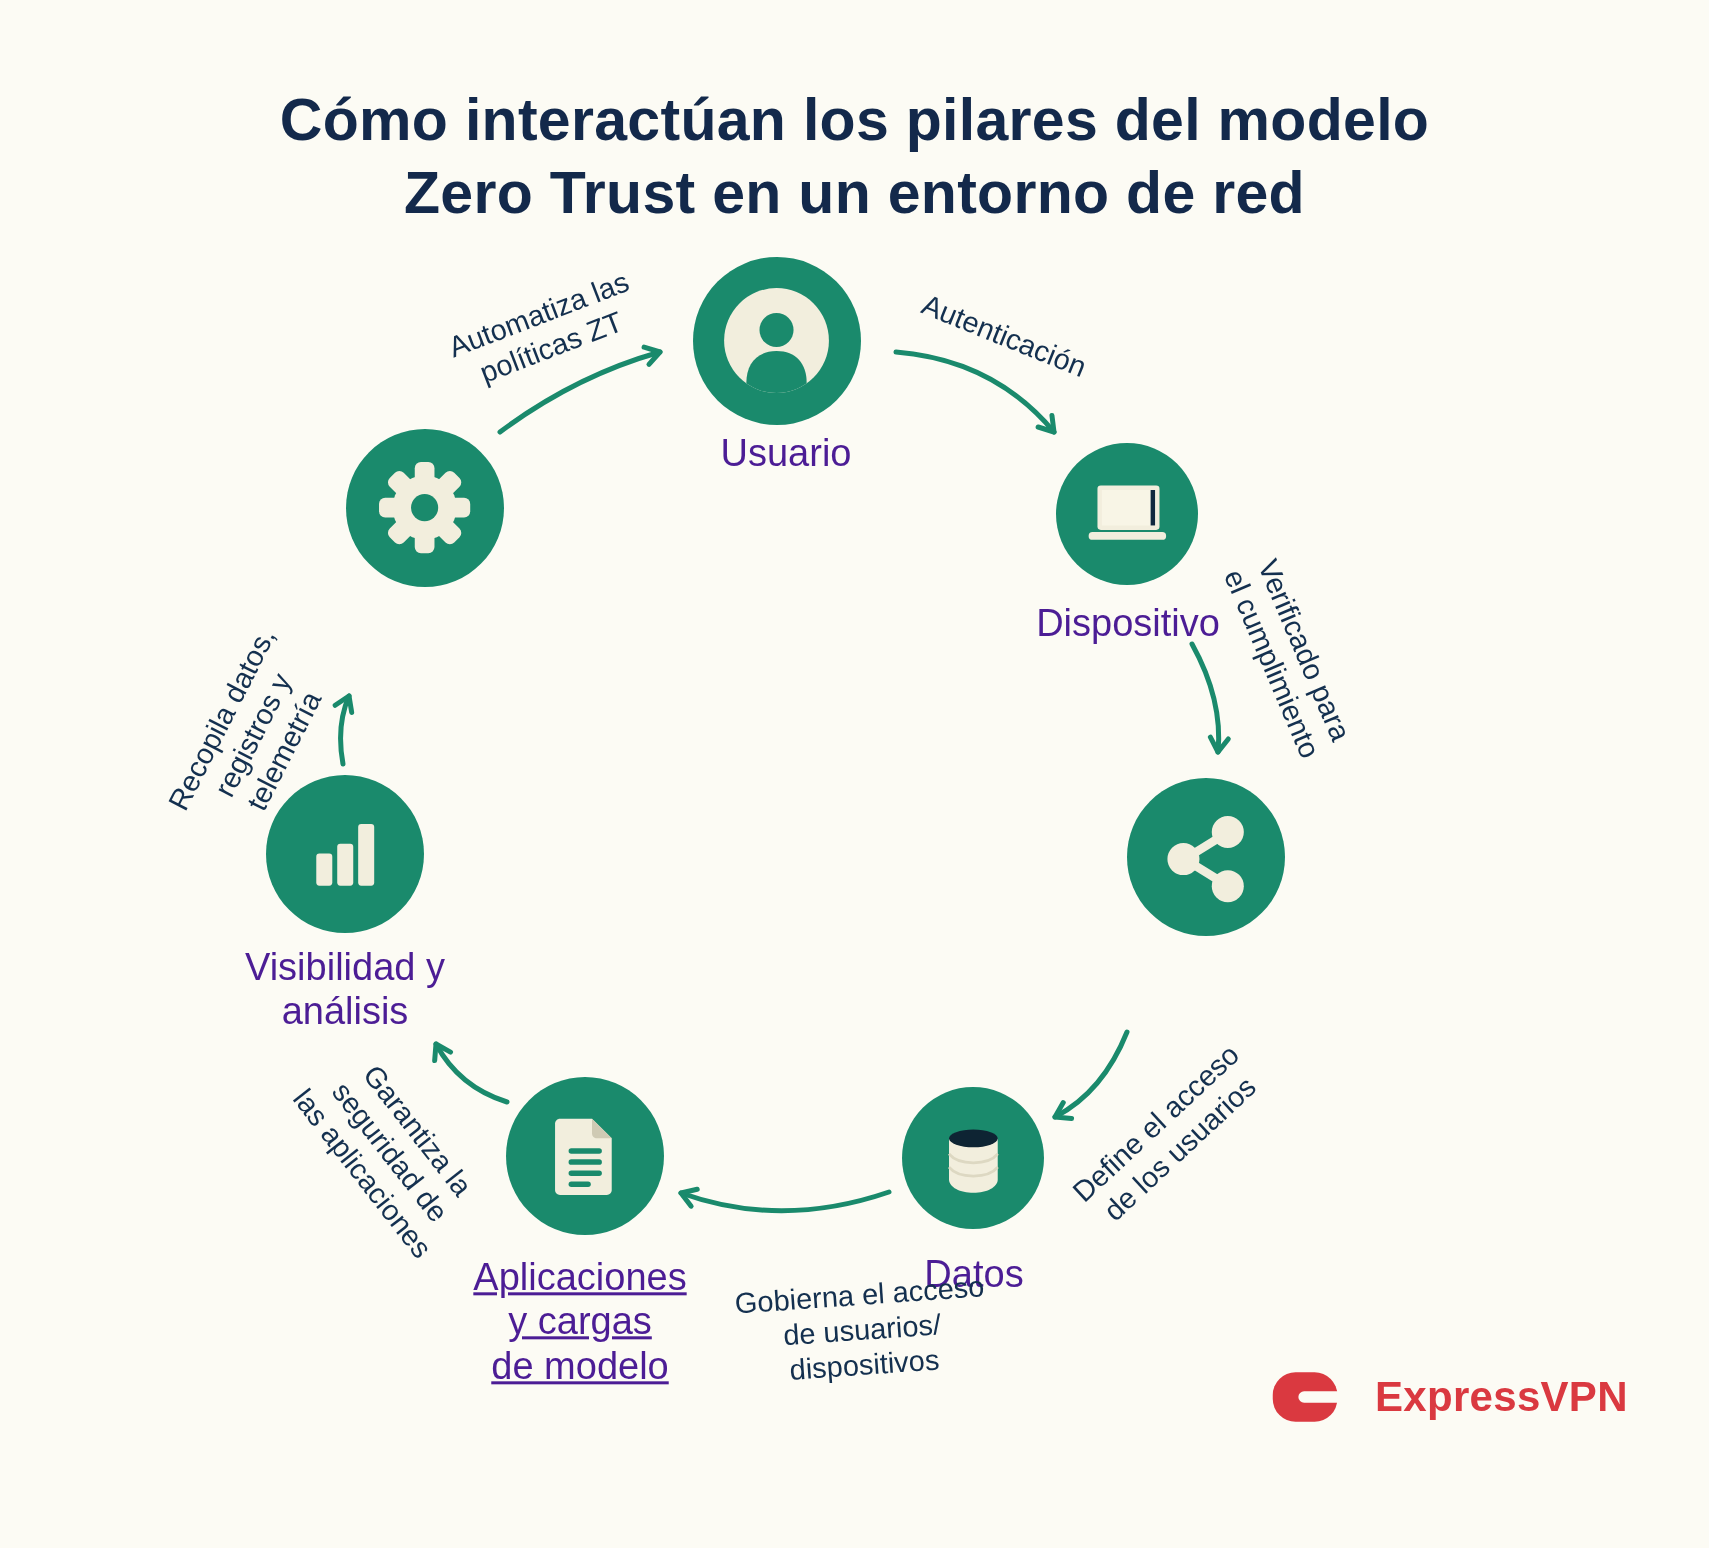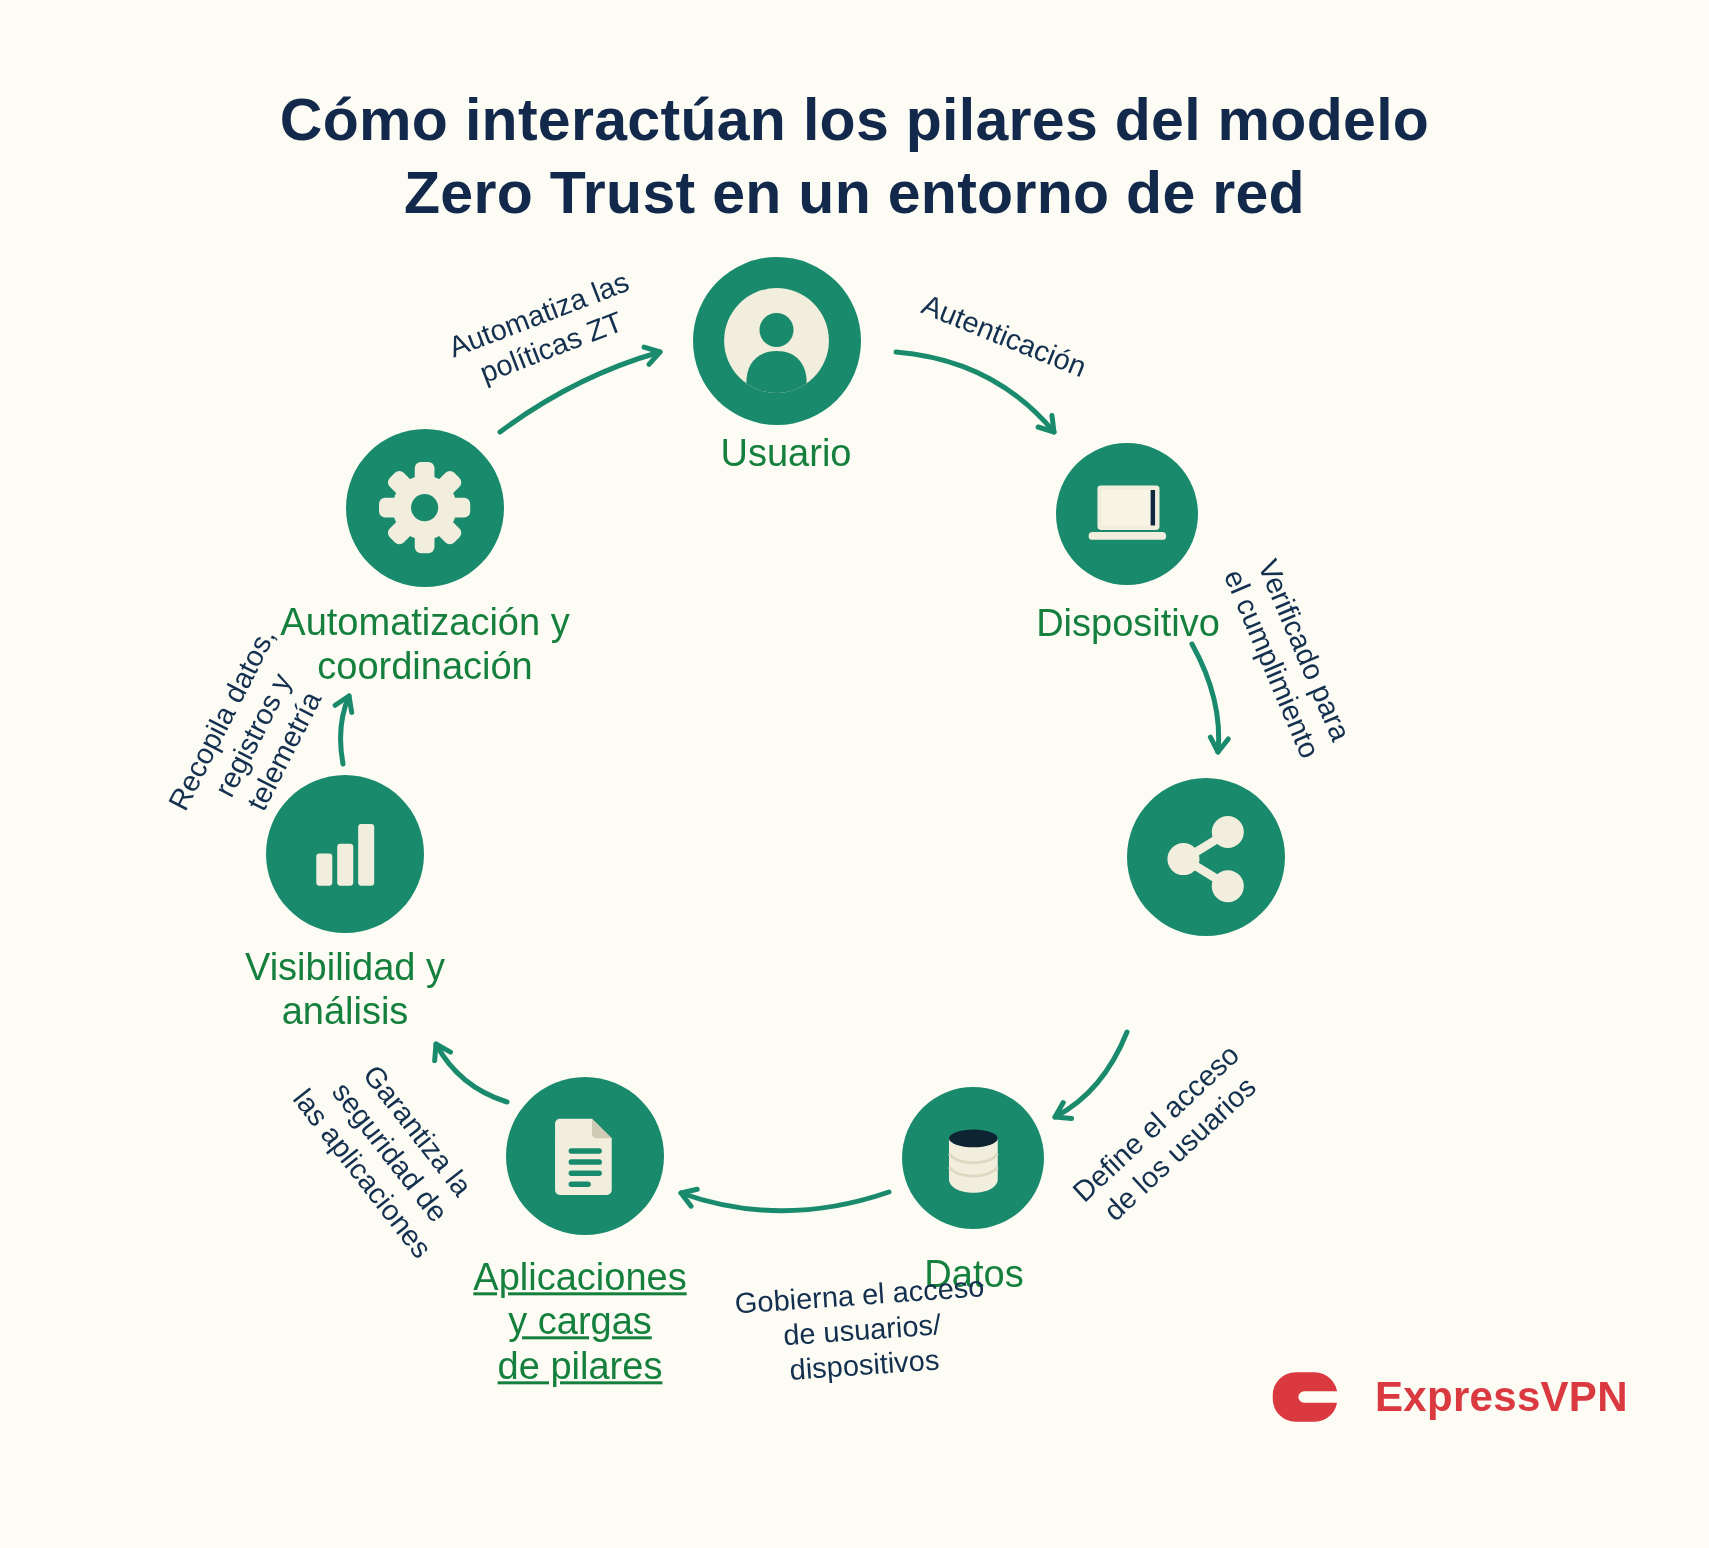--- a/index.html
+++ b/index.html
@@ -21,21 +21,21 @@
   .arrows { position:absolute; left:0; top:0; }
   .node-circle {
     position:absolute; transform:translate(-50%,-50%);
     border-radius:50%; background:#1a8a6c;
     display:flex; align-items:center; justify-content:center;
   }
   .node-circle svg { width:78%; height:78%; }
   .node-label {
     position:absolute; transform:translate(-50%,-50%);
     text-align:center; font-size:38px; font-weight:500; line-height:1.17;
-    color:#15803d; white-space:nowrap;
+    color:#4c1d95; white-space:nowrap;
   }
   .edge-label {
     position:absolute; transform:translate(-50%,-50%) rotate(var(--r,0deg));
     text-align:center; font-size:29px; font-weight:500; line-height:1.2;
     color:#14304f; white-space:nowrap;
   }
   .logo {
     position:absolute; left:1268px; top:1368px;
     display:flex; align-items:center; gap:31px;
   }
@@ -130,21 +130,21 @@
         <rect x="37" y="44" width="27" height="4.5" rx="2.2"></rect>
         <rect x="37" y="53" width="27" height="4.5" rx="2.2"></rect>
         <rect x="37" y="62" width="27" height="4.5" rx="2.2"></rect>
         <rect x="37" y="71" width="18" height="4.5" rx="2.2"></rect>
       </g>
     </svg>
   </div>
   <div class="node-label" style="left:580px; top:1322px;text-decoration:underline;">
     <div>Aplicaciones</div>
     <div>y cargas</div>
-    <div>de pilares</div>
+    <div>de modelo</div>
   </div>
 
   <div class="node-circle" style="left:345px; top:854px; width:158px; height:158px;">
     <svg viewBox="0 0 100 100">
       <g fill="#f2eedd">
         <rect x="27" y="50" width="13" height="26" rx="2.5"></rect>
         <rect x="44" y="42" width="13" height="34" rx="2.5"></rect>
         <rect x="61" y="26" width="13" height="50" rx="2.5"></rect>
       </g>
     </svg>
@@ -159,24 +159,20 @@
       <g fill="#f2eedd">
         <rect x="42" y="13" width="16" height="74" rx="5"></rect>
         <rect x="42" y="13" width="16" height="74" rx="5" transform="rotate(45 50 50)"></rect>
         <rect x="42" y="13" width="16" height="74" rx="5" transform="rotate(90 50 50)"></rect>
         <rect x="42" y="13" width="16" height="74" rx="5" transform="rotate(135 50 50)"></rect>
         <circle cx="50" cy="50" r="26"></circle>
       </g>
       <circle cx="50" cy="50" r="11" fill="#1a8a6c"></circle>
     </svg>
   </div>
-  <div class="node-label" style="left:425px; top:644px;">
-    <div>Automatización y</div>
-    <div>coordinación</div>
-  </div>
 
   <div class="edge-label" style="left:545px; top:331px; --r:-21deg;">
     <div>Automatiza las</div>
     <div>políticas ZT</div>
   </div>
 
   <div class="edge-label" style="left:1004px; top:336px; --r:22deg;">
     <div>Autenticación</div>
   </div>
 

